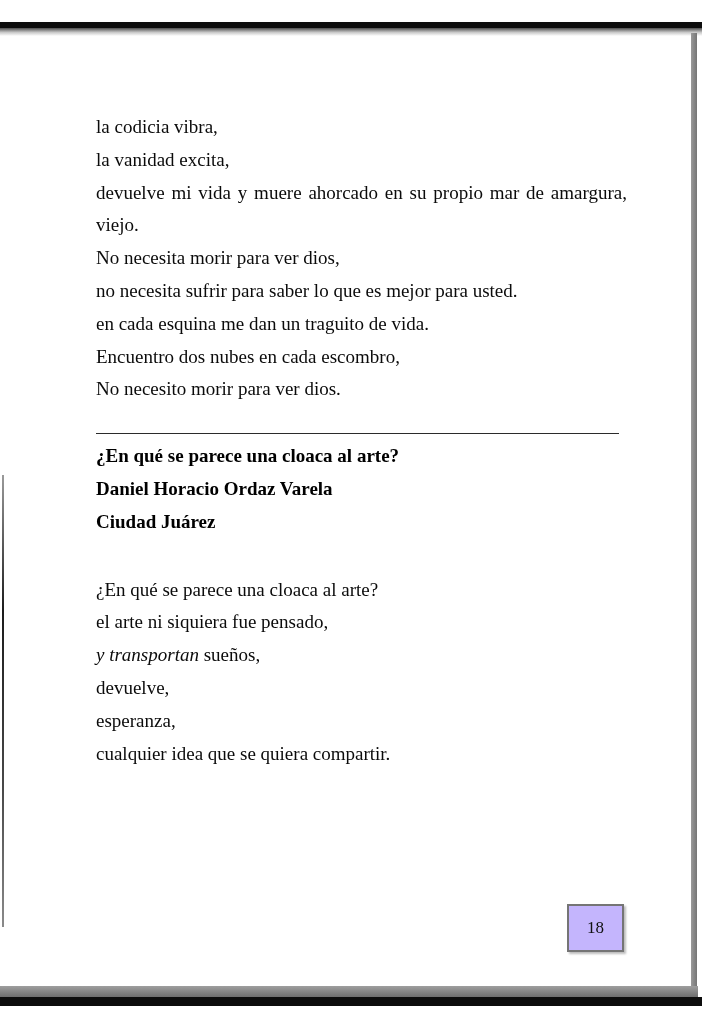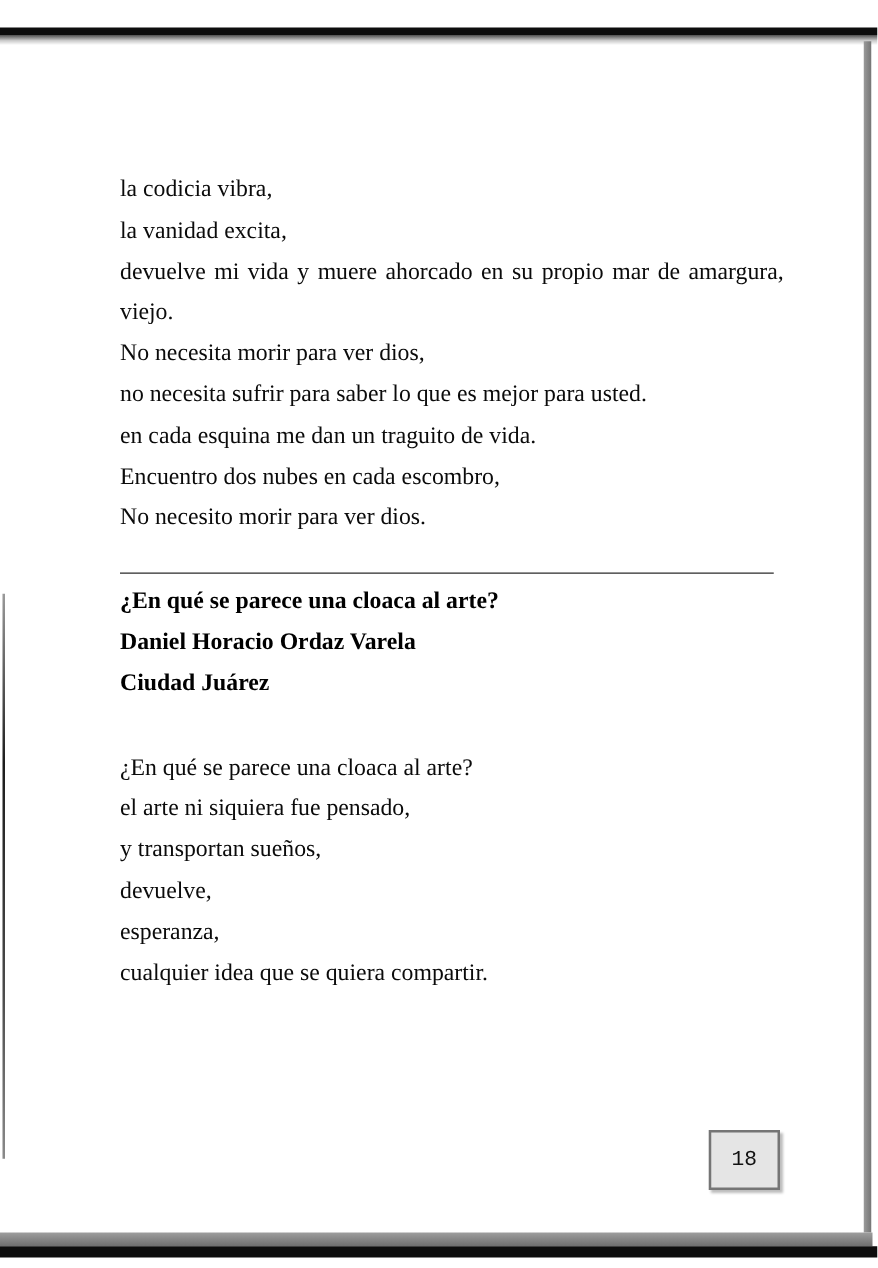--- a/index.html
+++ b/index.html
@@ -33,46 +33,46 @@
     position: absolute; left: 0; top: 986px; width: 698px; height: 11px;
     background: linear-gradient(#9e9e9e, #6e6e6e);
   }
   .bottom-black-bar {
     position: absolute; left: 0; top: 997px; width: 702px; height: 9px;
     background: #0d0d0d;
   }
 
   
   .text-block {
-    position: absolute; left: 96px; top: 136px; width: 531px;
+    position: absolute; left: 96px; top: 111px; width: 531px;
     font-size: 19px; line-height: 32.8px; color: #0b0b0b;
   }
   .line { white-space: pre-wrap; }
   .line.justified {
     text-align: justify;
     text-align-last: justify;
   }
   .divider {
     border: none;
     border-top: 1px solid #2b2b2b;
     width: 523px;
     margin: 27px 0 0 0;
   }
   .heading-block { margin-top: 6px; font-weight: bold; color: #000; }
   .stanza-2 { margin-top: 35px; }
-  .italic { }
+  .italic { font-style: italic; }
 
   
   .page-number-box {
     position: absolute; left: 567px; top: 904px; width: 53px; height: 44px;
     border: 2px solid #757575;
-    background: #e5e5e5;
+    background: #c4b5fd;
     box-shadow: 2px 2px 2px #bdbdbd;
     display: flex; align-items: center; justify-content: center;
-    font-family: Liberation Mono, monospace;
+    font-family: Liberation Serif, serif;
     font-size: 17px; color: #111;
   }
 </style>
 </head>
 <body>
 
 <div class="top-bar"></div>
 <div class="top-bar-fade"></div>
 <div class="right-bar"></div>
 <div class="left-edge-line"></div>

